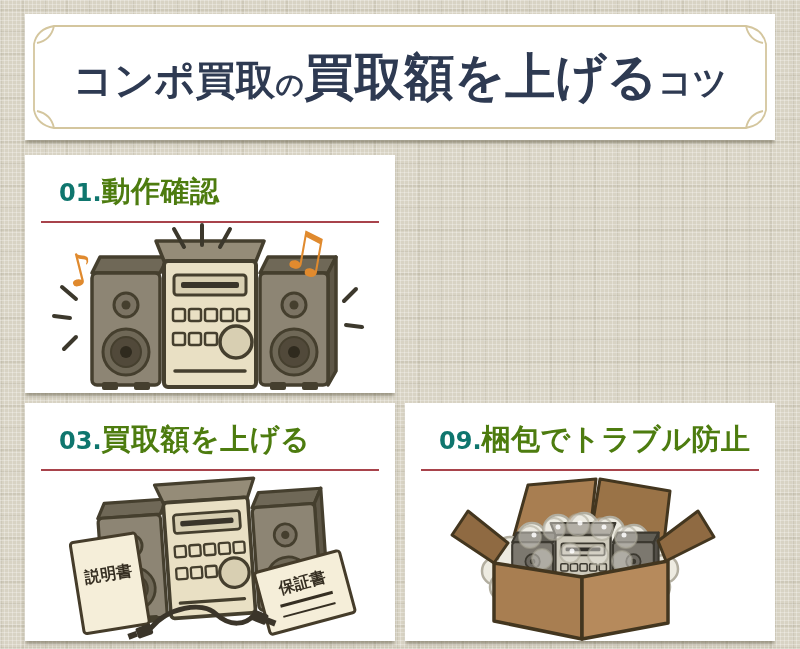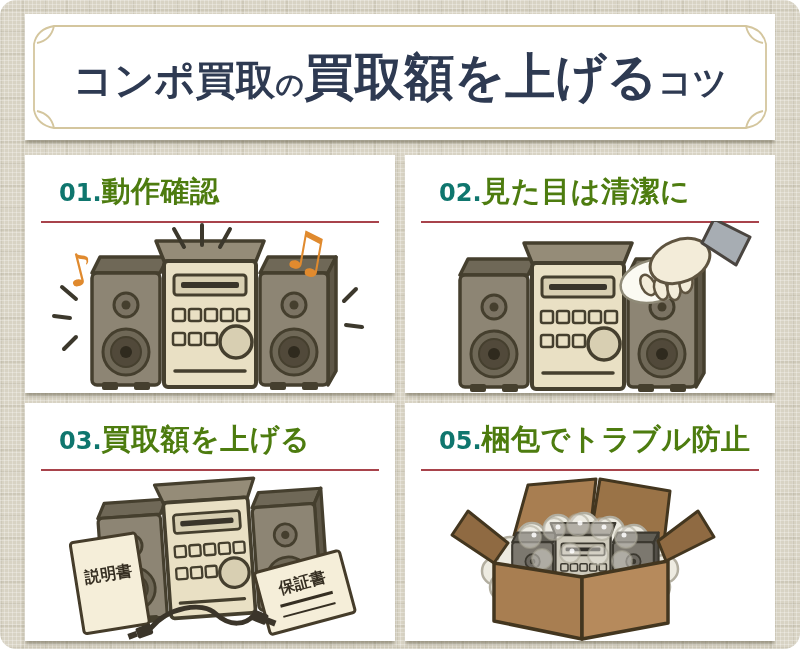--- a/index.html
+++ b/index.html
@@ -5,21 +5,20 @@
   html,body{margin:0;padding:0}
   .page{
     position:relative;width:800px;height:649px;overflow:hidden;
     font-family:"DejaVu Sans","Liberation Sans",sans-serif;
     background-color:#d8d3c4;
     background-image:
       repeating-linear-gradient(90deg, rgba(255,255,255,.28) 0 1px, transparent 1px 4px),
       repeating-linear-gradient(0deg, rgba(255,255,255,.28) 0 1px, transparent 1px 4px),
       repeating-linear-gradient(90deg, rgba(150,144,122,.16) 0 2px, transparent 2px 22px),
       repeating-linear-gradient(0deg, rgba(150,144,122,.16) 0 2px, transparent 2px 22px);
-    border-radius: 16px;
   }
   .title-box{
     position:absolute;left:25px;top:14px;width:750px;height:126px;background:#ffffff;
     box-shadow:0 4px 3px -1px rgba(108,102,82,.55);
     display:flex;align-items:center;justify-content:center;
   }
   .frame-svg{position:absolute;inset:0;width:100%;height:100%}
   .title{position:relative;white-space:nowrap;color:#2e3a52;font-weight:800;line-height:1}
   .t-md{font-size:40px}
   .t-xs{font-size:28px}
@@ -122,41 +121,20 @@
           <line x1="26" y1="116" x2="14" y2="128"></line>
           <line x1="294" y1="80" x2="306" y2="68"></line>
           <line x1="296" y1="104" x2="312" y2="106"></line>
         </g>
         <text x="16" y="64" font-size="44" fill="#e08a2e" transform="rotate(-14 30 48)">♪</text>
         <text x="232" y="50" font-size="54" fill="#e08a2e" transform="rotate(10 260 30)">♫</text>
       </svg>
     </div>
   </div>
 
-  <div class="card c2">
-    <div class="card-head">
-      <span class="num">02.</span><span class="head-text">見た目は清潔に</span>
-    </div>
-    <div class="illus">
-      <svg width="330" height="172" viewBox="0 0 320 172">
-        <g transform="translate(-12,2)">
-            <use href="#stereo-art"></use>
-          </g>
-        <ellipse cx="224" cy="60" rx="34" ry="21" fill="#fbfaf2" stroke="#8f8a77" stroke-width="2.5" transform="rotate(-14 224 60)"></ellipse>
-        <g>
-          <ellipse cx="218" cy="64" rx="6.5" ry="11" fill="#f3ecd9" stroke="#5f5440" stroke-width="2.5" transform="rotate(-28 218 64)"></ellipse>
-          <ellipse cx="231" cy="68" rx="6.5" ry="11" fill="#f3ecd9" stroke="#5f5440" stroke-width="2.5" transform="rotate(-18 231 68)"></ellipse>
-          <ellipse cx="244" cy="68" rx="6.5" ry="11" fill="#f3ecd9" stroke="#5f5440" stroke-width="2.5" transform="rotate(-6 244 68)"></ellipse>
-          <ellipse cx="256" cy="62" rx="6.5" ry="10" fill="#f3ecd9" stroke="#5f5440" stroke-width="2.5" transform="rotate(4 256 62)"></ellipse>
-          <ellipse cx="250" cy="40" rx="31" ry="21" fill="#f3ecd9" stroke="#5f5440" stroke-width="3" transform="rotate(-22 250 40)"></ellipse>
-        </g>
-        <polygon points="284,-2 320,16 306,44 272,22" fill="#a7adb3" stroke="#4a4540" stroke-width="3" stroke-linejoin="round"></polygon>
-      </svg>
-    </div>
-  </div>
 
   <div class="card c3">
     <div class="card-head">
       <span class="num">03.</span><span class="head-text">買取額を上げる</span>
     </div>
     <div class="illus">
       <svg width="330" height="172" viewBox="0 0 320 172">
         <g transform="rotate(-4 160 86) translate(12,-6) scale(0.92)">
             <use href="#stereo-art"></use>
           </g>
@@ -180,21 +158,21 @@
             <rect x="-2" y="-5.5" width="16" height="11" rx="2" fill="#3b352a"></rect>
             <rect x="14" y="-3" width="9" height="6" fill="#3b352a"></rect>
           </g>
         </g>
       </svg>
     </div>
   </div>
 
   <div class="card c4">
     <div class="card-head">
-      <span class="num">05.</span><span class="head-text">梱包でトラブル防止</span>
+      <span class="num">09.</span><span class="head-text">梱包でトラブル防止</span>
     </div>
     <div class="illus">
       <svg width="330" height="172" viewBox="0 0 320 172">
         <g stroke="#43361f" stroke-linejoin="round">
           <polygon points="78,88 98,16 166,10 158,82" fill="#a87e51" stroke-width="3"></polygon>
           <polygon points="158,82 170,10 240,22 232,90" fill="#9a7347" stroke-width="3"></polygon>
           <polygon points="64,94 160,80 238,92 152,108" fill="#5f482c" stroke-width="3"></polygon>
         </g>
         <g>
           <g fill="#edebe1" stroke="#b2aea0" stroke-width="2.5">

